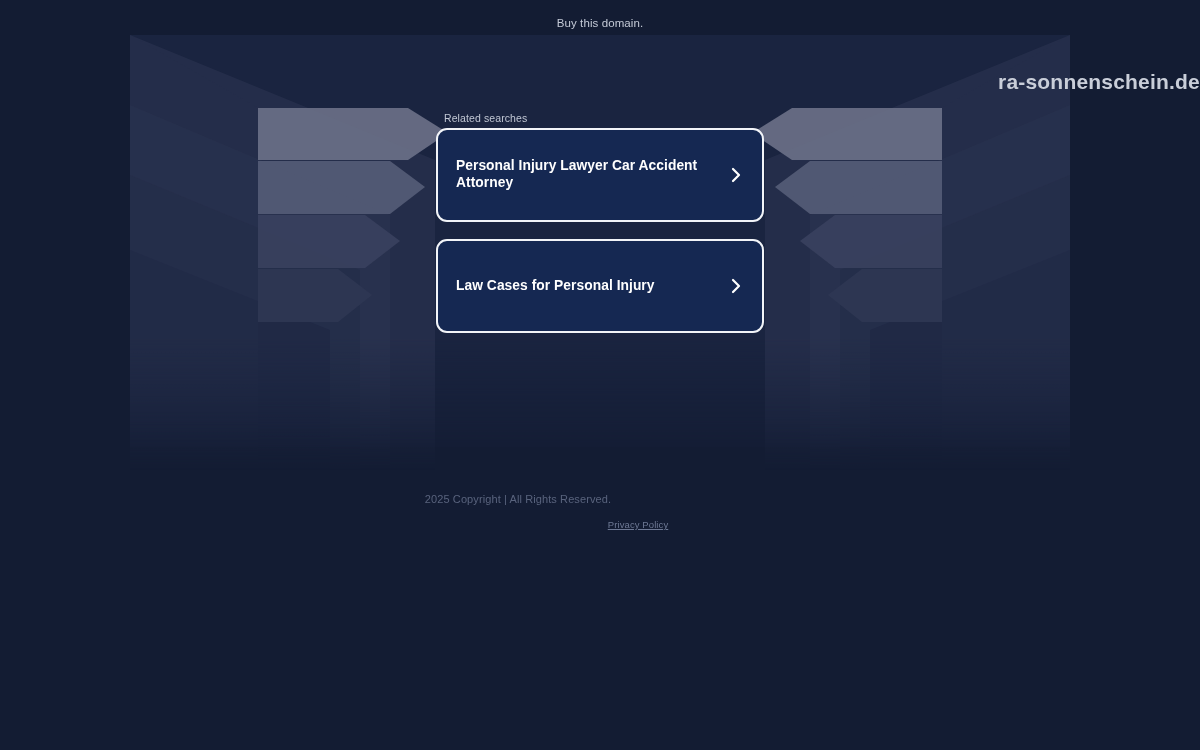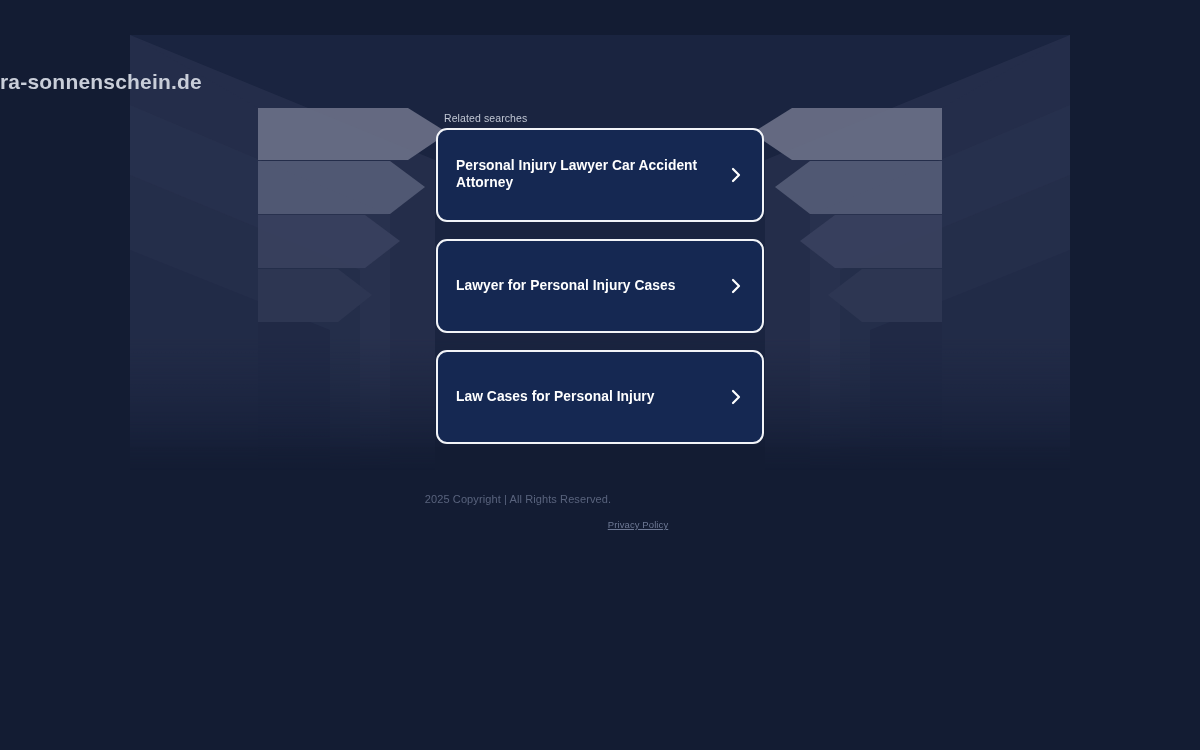--- a/index.html
+++ b/index.html
@@ -37,21 +37,21 @@
     top:17px; left:0; width:1200px;
     text-align:center;
     font-size:11.5px;
     color:#c4cad7;
     letter-spacing:.1px;
   }
 
   .domain-title {
     position:absolute;
     top:70px; left:0; width:1200px;
-    text-align:left;
+    text-align:right;
     font-size:21px;
     font-weight:bold;
     color:#c9ced9;
     letter-spacing:.2px;
   }
 
   .related-label {
     position:absolute;
     top:112px;
     left:436px;
@@ -162,44 +162,37 @@
         <polygon points="942,269 862,269 828,295 862,322 942,322" fill="#2f3754" opacity="0.92"></polygon>
 
         <polygon points="130,35 258,108 258,470 130,470" fill="#252e4a" opacity="0.35"></polygon>
         <polygon points="1070,35 942,108 942,470 1070,470" fill="#252e4a" opacity="0.35"></polygon>
       </g>
     </svg>
   </div>
 
   <div id="content">
 
+    <div class="buy-line">Buy this domain.</div>
 
     <div class="domain-title">ra-sonnenschein.de</div>
 
     <div class="related-label">Related searches</div>
 
     <div id="cards">
 
       <div class="card">
         <span class="card-label">Personal Injury Lawyer Car Accident Attorney</span>
         <span class="card-chevron">
           <svg width="10" height="16" viewBox="0 0 10 16" xmlns="http://www.w3.org/2000/svg">
             <polyline points="2,2 8,8 2,14" fill="none" stroke="#ffffff" stroke-width="2.2" stroke-linecap="round" stroke-linejoin="round"></polyline>
           </svg>
         </span>
       </div>
 
-      <div class="card">
-        <span class="card-label">Lawyer for Personal Injury Cases</span>
-        <span class="card-chevron">
-          <svg width="10" height="16" viewBox="0 0 10 16" xmlns="http://www.w3.org/2000/svg">
-            <polyline points="2,2 8,8 2,14" fill="none" stroke="#ffffff" stroke-width="2.2" stroke-linecap="round" stroke-linejoin="round"></polyline>
-          </svg>
-        </span>
-      </div>
 
       <div class="card">
         <span class="card-label">Law Cases for Personal Injury</span>
         <span class="card-chevron">
           <svg width="10" height="16" viewBox="0 0 10 16" xmlns="http://www.w3.org/2000/svg">
             <polyline points="2,2 8,8 2,14" fill="none" stroke="#ffffff" stroke-width="2.2" stroke-linecap="round" stroke-linejoin="round"></polyline>
           </svg>
         </span>
       </div>
 

